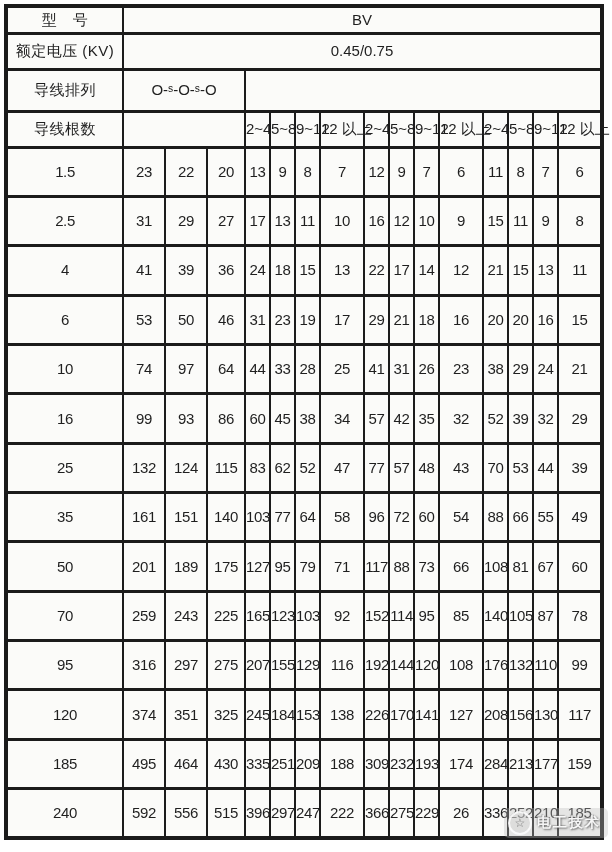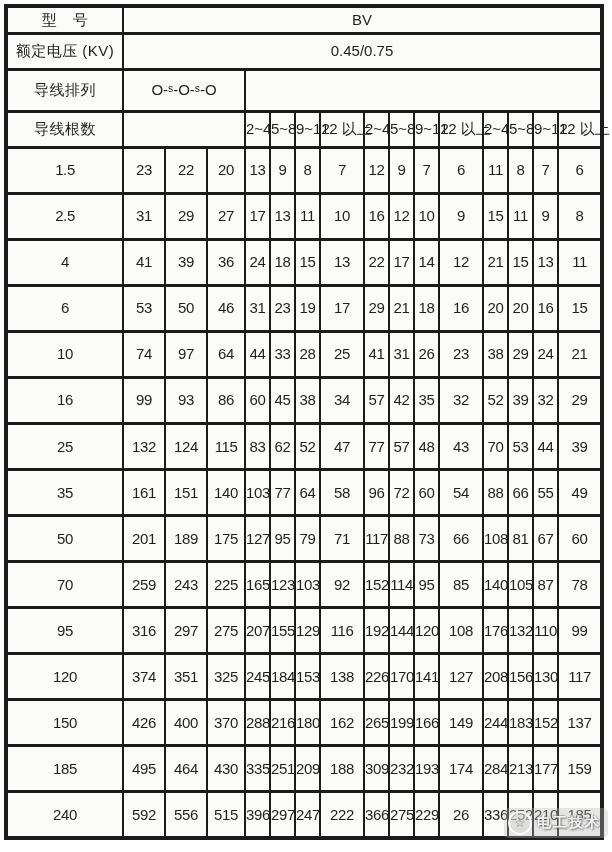--- a/index.html
+++ b/index.html
@@ -333,38 +333,20 @@
           <td class="num bL">226</td>
           <td class="num">170</td>
           <td class="num">141</td>
           <td class="num">127</td>
           <td class="num bL">208</td>
           <td class="num">156</td>
           <td class="num">130</td>
           <td class="num">117</td>
         </tr>
         <tr>
-          <td class="num">150</td>
-          <td class="num bL">426</td>
-          <td class="num">400</td>
-          <td class="num">370</td>
-          <td class="num bL">288</td>
-          <td class="num">216</td>
-          <td class="num">180</td>
-          <td class="num">162</td>
-          <td class="num bL">265</td>
-          <td class="num">199</td>
-          <td class="num">166</td>
-          <td class="num">149</td>
-          <td class="num bL">244</td>
-          <td class="num">183</td>
-          <td class="num">152</td>
-          <td class="num">137</td>
-        </tr>
-        <tr>
           <td class="num">185</td>
           <td class="num bL">495</td>
           <td class="num">464</td>
           <td class="num">430</td>
           <td class="num bL">335</td>
           <td class="num">251</td>
           <td class="num">209</td>
           <td class="num">188</td>
           <td class="num bL">309</td>
           <td class="num">232</td>

